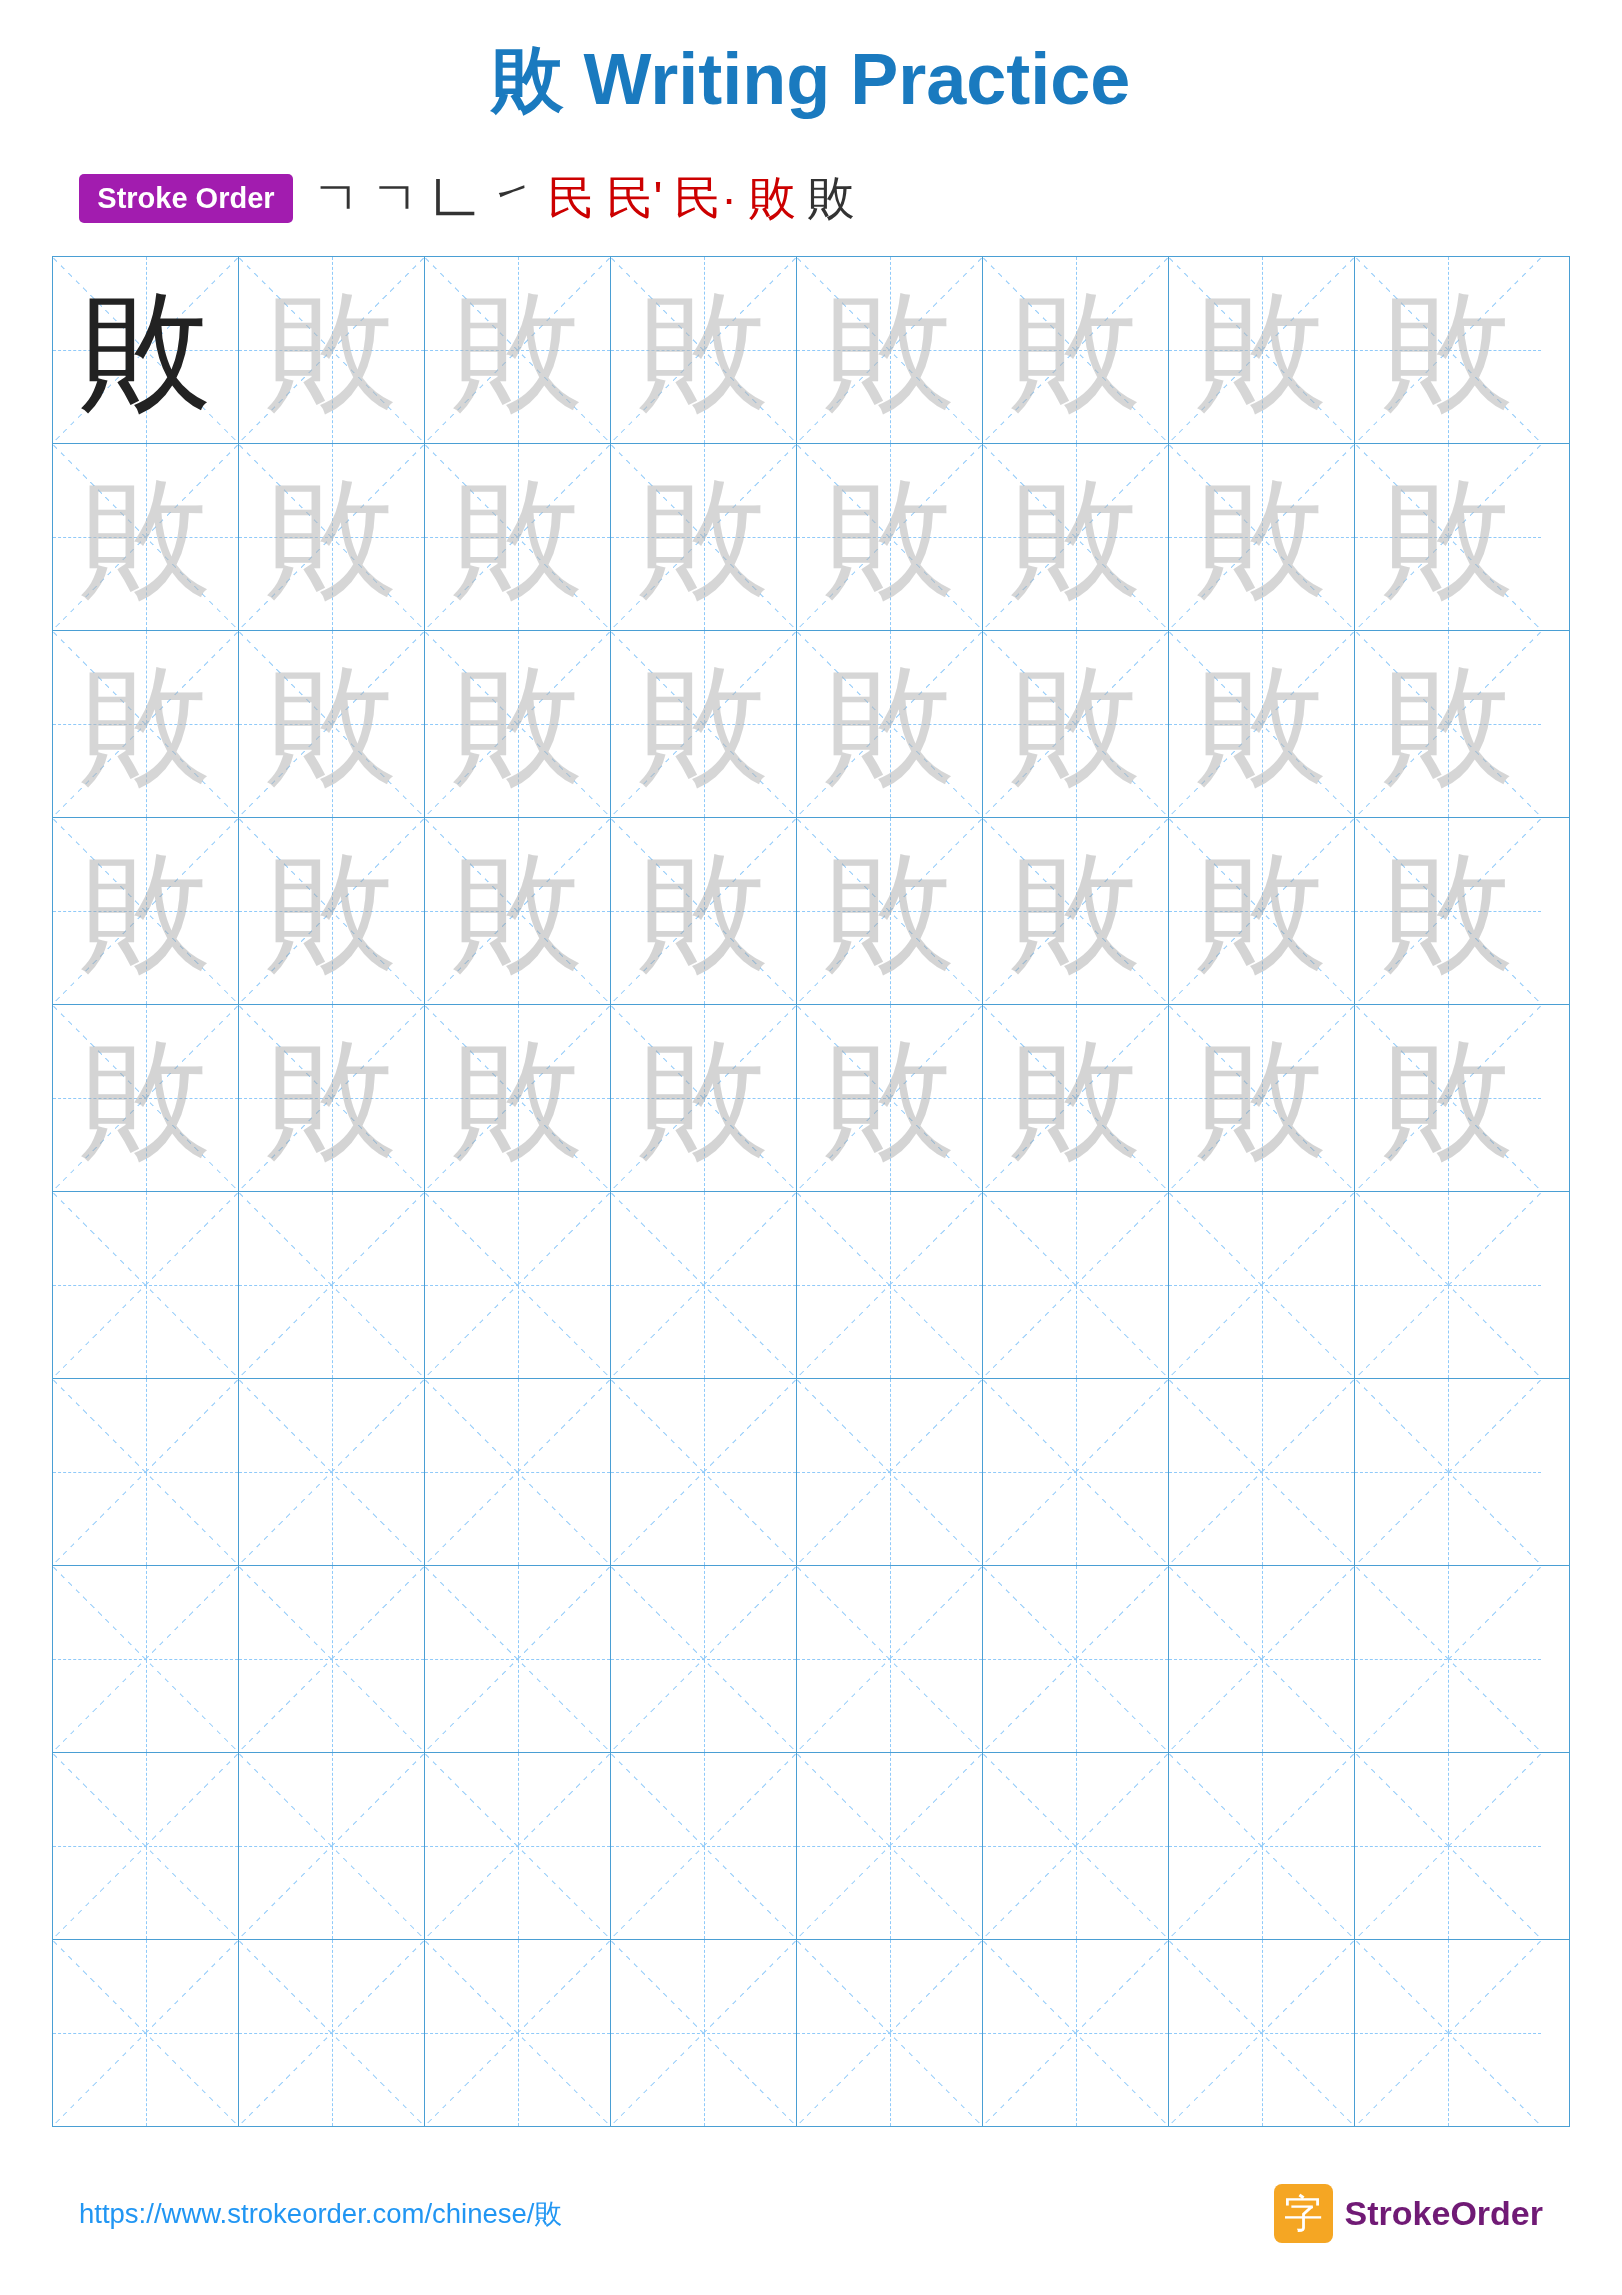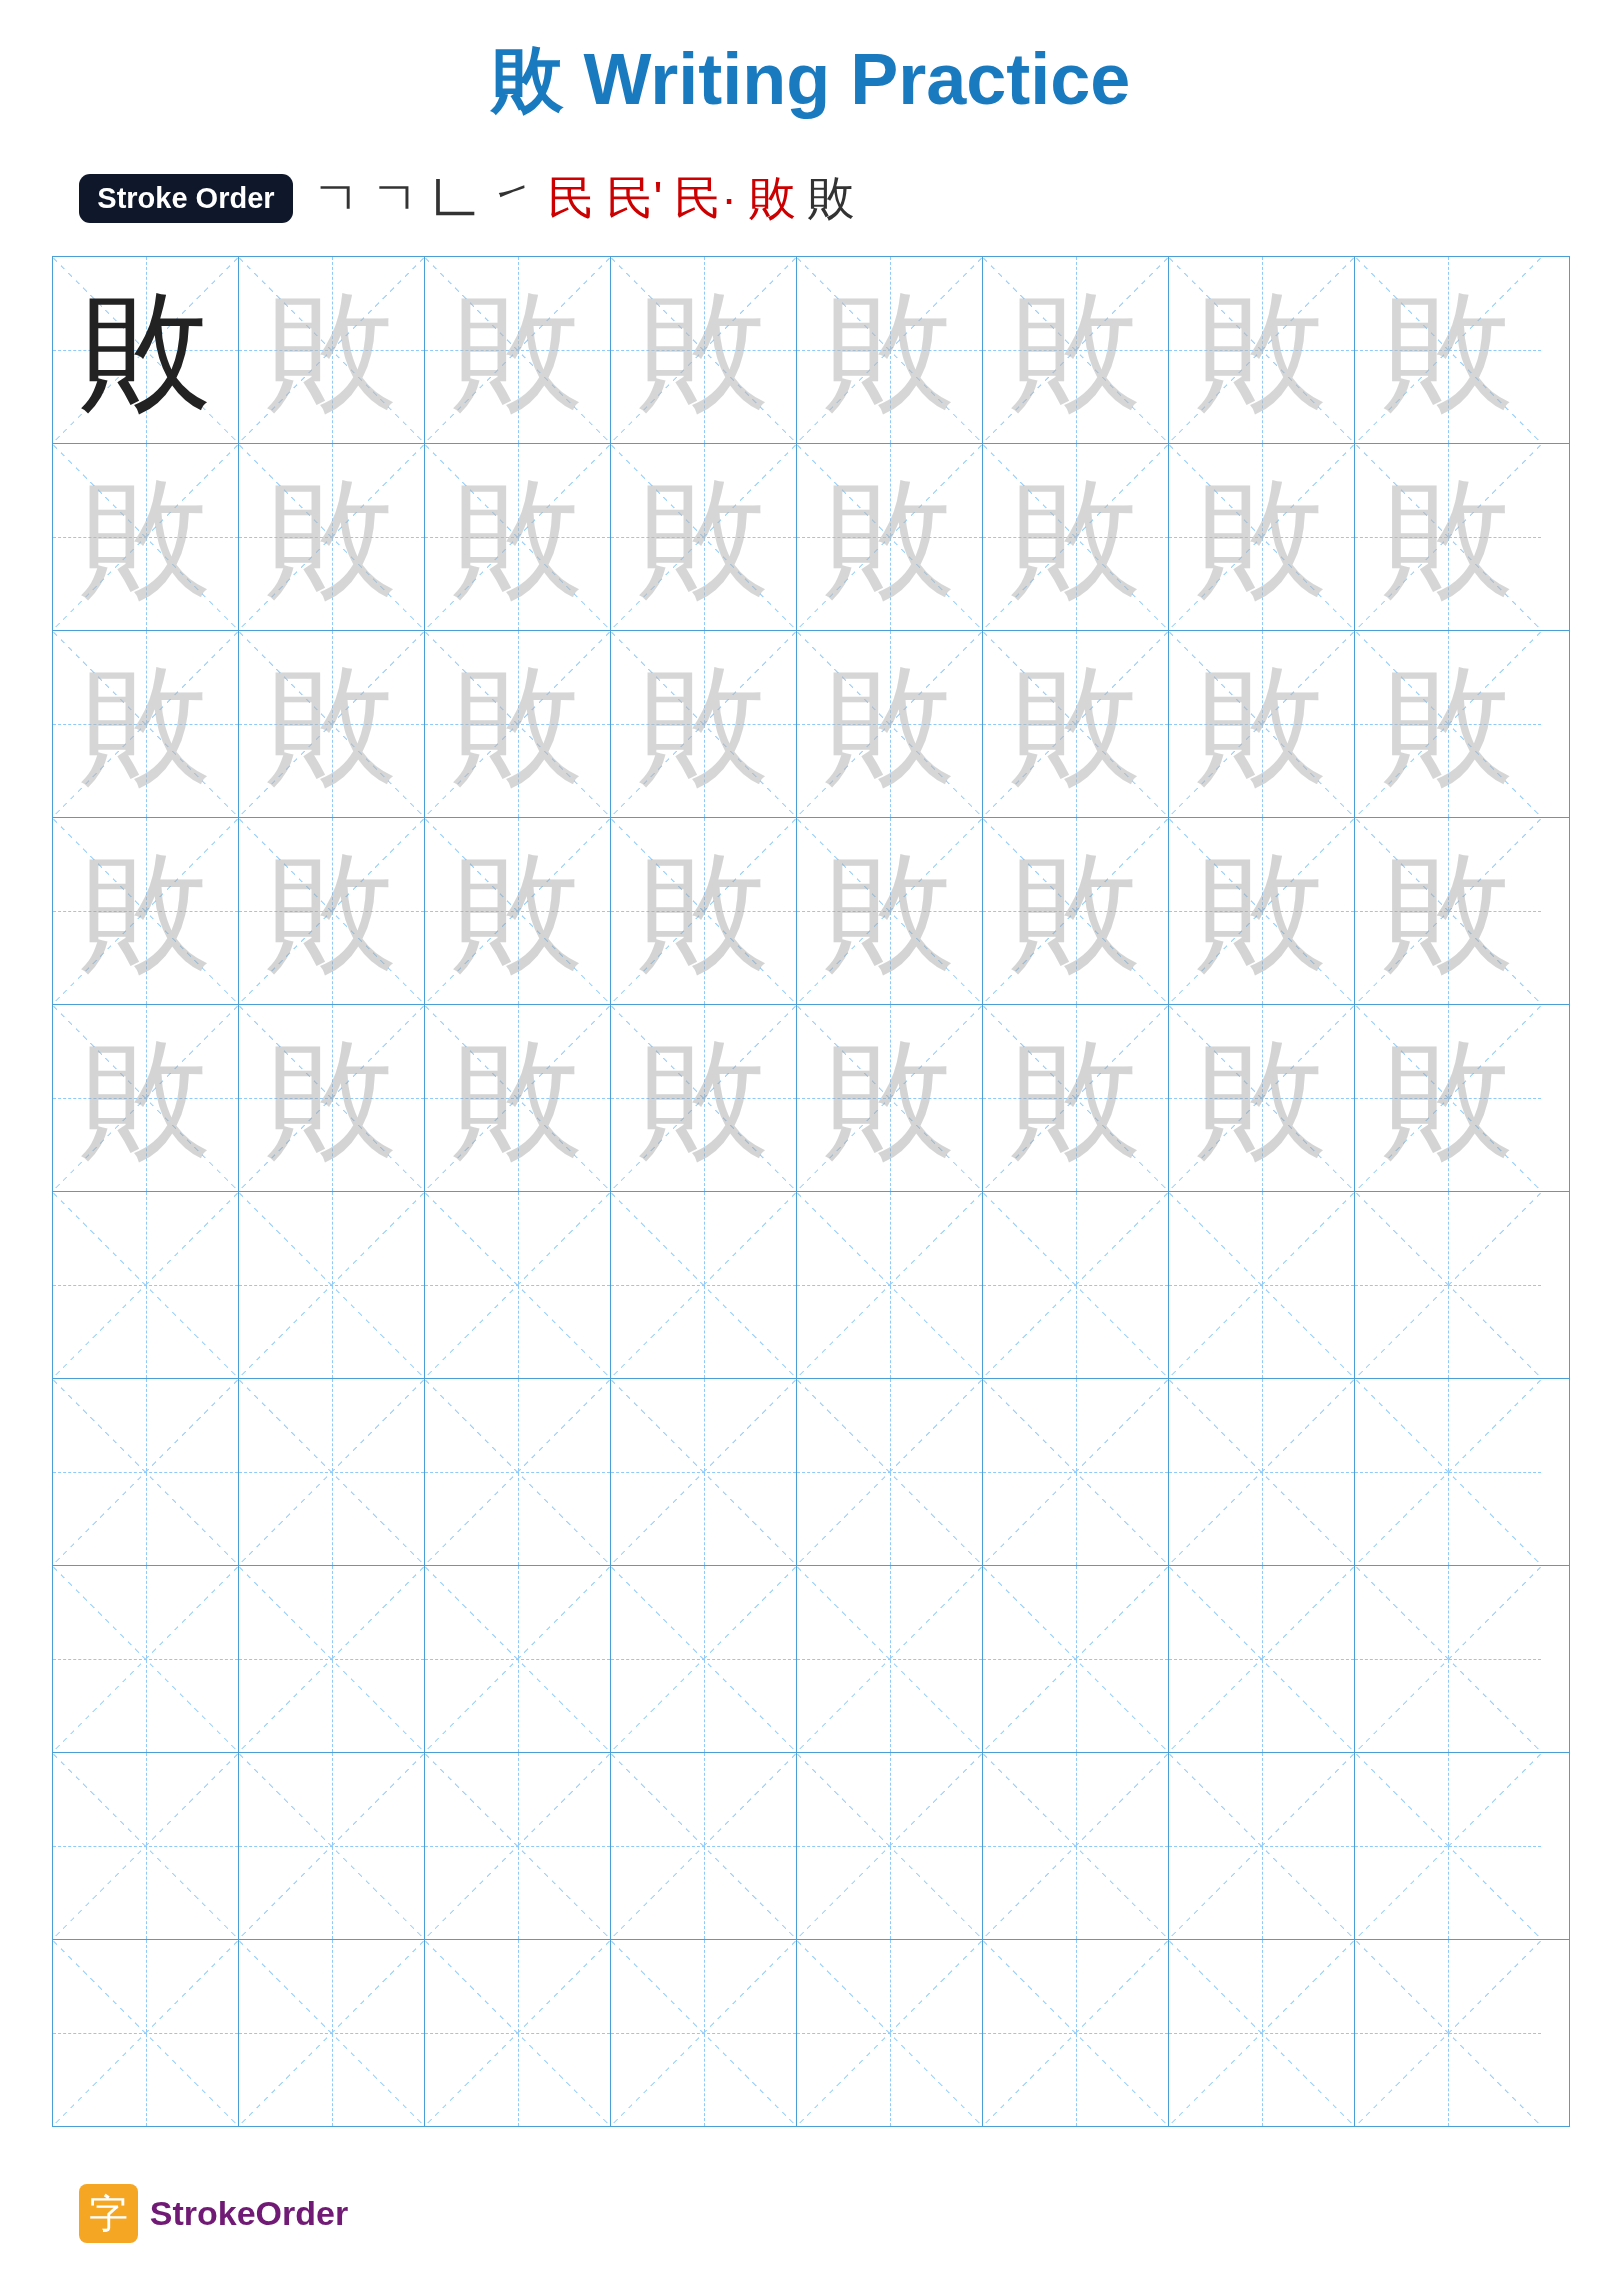--- a/index.html
+++ b/index.html
@@ -32,24 +32,24 @@
 
     .stroke-order-section {
       display: flex;
       align-items: center;
       padding-left: 79px;
       margin-bottom: 26px;
       gap: 19.6px;
     }
 
     .stroke-order-badge {
-      background: #0f172a;
+      background: #a21caf;
       color: white;
       padding: 7.9px 18.3px;
-      border-radius: 11px;
+      border-radius: 5px;
       font-size: 29px;
       font-weight: bold;
       white-space: nowrap;
     }
 
     .stroke-order-chars {
       display: flex;
       align-items: center;
       gap: 11.8px;
       font-size: 47px;
@@ -537,20 +537,21 @@
         <div class="diag"></div>
       </div>
     <div class="grid-cell">
         <div class="diag"></div>
       </div>
   </div>
 
 </div>
 
 <div class="footer">
+  <a class="footer-url" href="#">https://www.strokeorder.com/chinese/敗</a>
   <div class="footer-logo">
     <div class="footer-logo-icon">
       <span>字</span>
     </div>
     <span class="footer-logo-text">StrokeOrder</span>
   </div>
 </div>
 
 
 </body></html>

